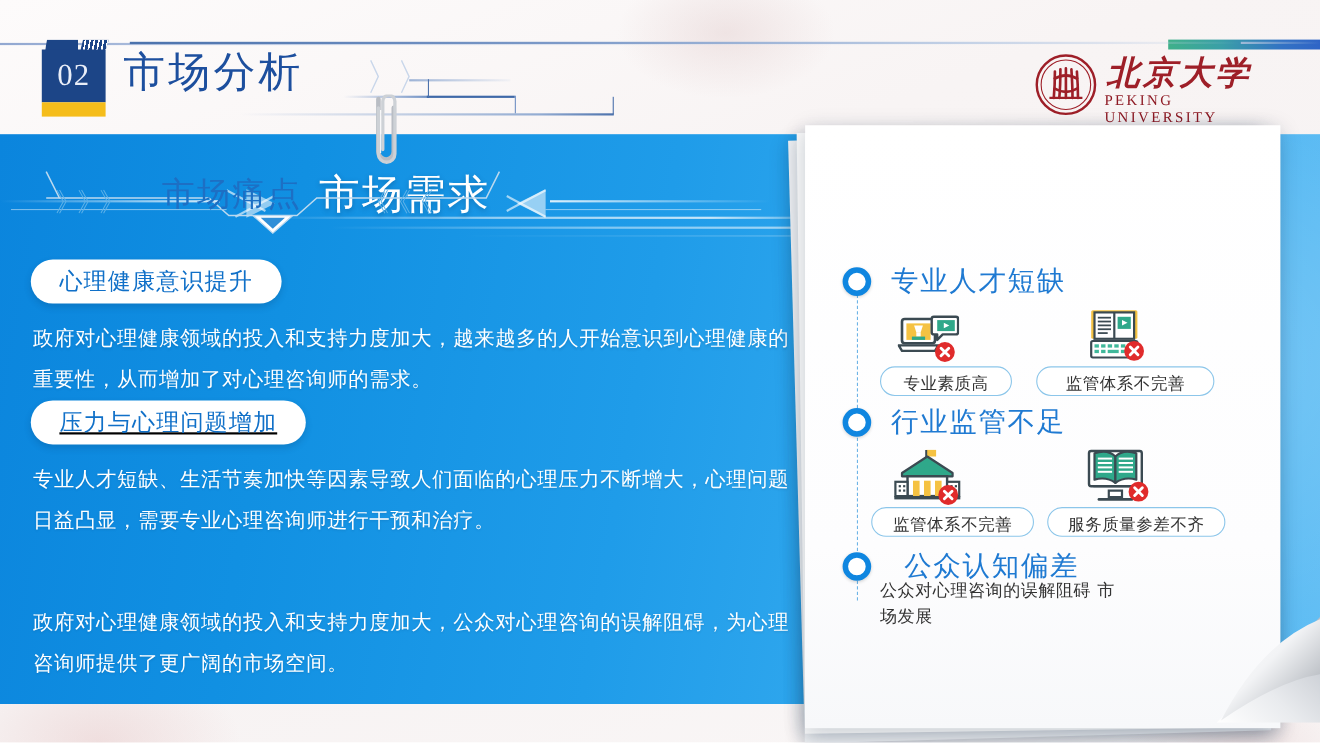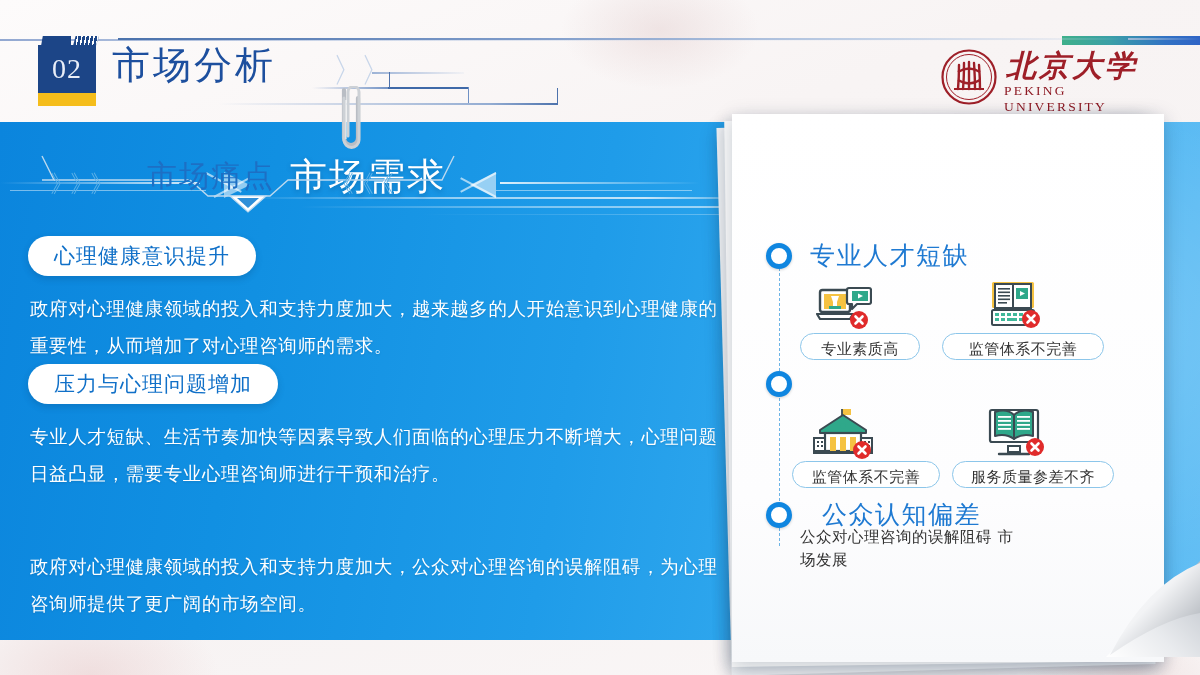--- a/index.html
+++ b/index.html
@@ -195,21 +195,21 @@
     <div class="lt-line" style="left:456px;top:22px;width:40px;transform:rotate(-28deg);transform-origin:right;opacity:.85;"></div>
     <div class="lt-line" style="left:456px;top:46px;width:40px;transform:rotate(28deg);transform-origin:right;opacity:.85;"></div>
   </div>
   <div class="lt-title">市场需求</div>
 
   <div class="pill" style="left:28px;top:236px;">
     <span>心理健康意识提升</span>
   </div>
   <div class="para" style="left:30px;top:290px;">政府对心理健康领域的投入和支持力度加大，越来越多的人开始意识到心理健康的重要性，从而增加了对心理咨询师的需求。</div>
 
-  <div class="pill" style="left:28px;top:364px;">
+  <div class="pill" style="left:28px;top:364px;text-decoration:underline;">
     <span>压力与心理问题增加</span>
   </div>
   <div class="para" style="left:30px;top:418px;">专业人才短缺、生活节奏加快等因素导致人们面临的心理压力不断增大，心理问题日益凸显，需要专业心理咨询师进行干预和治疗。</div>
 
   <div class="para" style="left:30px;top:548px;">政府对心理健康领域的投入和支持力度加大，公众对心理咨询的误解阻碍，为心理咨询师提供了更广阔的市场空间。</div>
 
   <div id="papers">
     <div class="sheet sheet-back2"></div>
     <div class="sheet sheet-back1"></div>
     <div class="sheet sheet-main"></div>
@@ -305,20 +305,21 @@
   </div>
 
   <div class="tag" style="left:800px;top:333px;width:120px;">
     <span>专业素质高</span>
   </div>
   <div class="tag" style="left:942px;top:333px;width:162px;">
     <span>监管体系不完善</span>
   </div>
 
   <div class="ring" style="left:766px;top:371px;"></div>
+  <div class="pain-title" style="left:810px;top:367px;">行业监管不足</div>
 
   <div class="icon-box" style="left:812px;top:408px;width:64px;height:52px;">
     <svg viewBox="0 0 64 52" width="64" height="52">
       <rect x="30" y="1" width="9" height="6" fill="#f5c242"></rect>
       <path d="M30 1 v12" stroke="#3b4a52" stroke-width="1.8"></path>
       <path d="M10 22 L31 9 L52 22 Z" fill="#fff" stroke="#3b4a52" stroke-width="2.2" stroke-linejoin="round"></path>
       <path d="M8 22 L31 7 L54 22 L54 25 L8 25 Z" fill="#2fa88a" stroke="#3b4a52" stroke-width="2" stroke-linejoin="round"></path>
       <circle cx="31" cy="18" r="2.6" fill="#2fa88a"></circle>
       <rect x="13" y="25" width="36" height="18" fill="#fff" stroke="#3b4a52" stroke-width="2.2"></rect>
       <rect x="18" y="29" width="6" height="14" fill="#f5c242"></rect>

